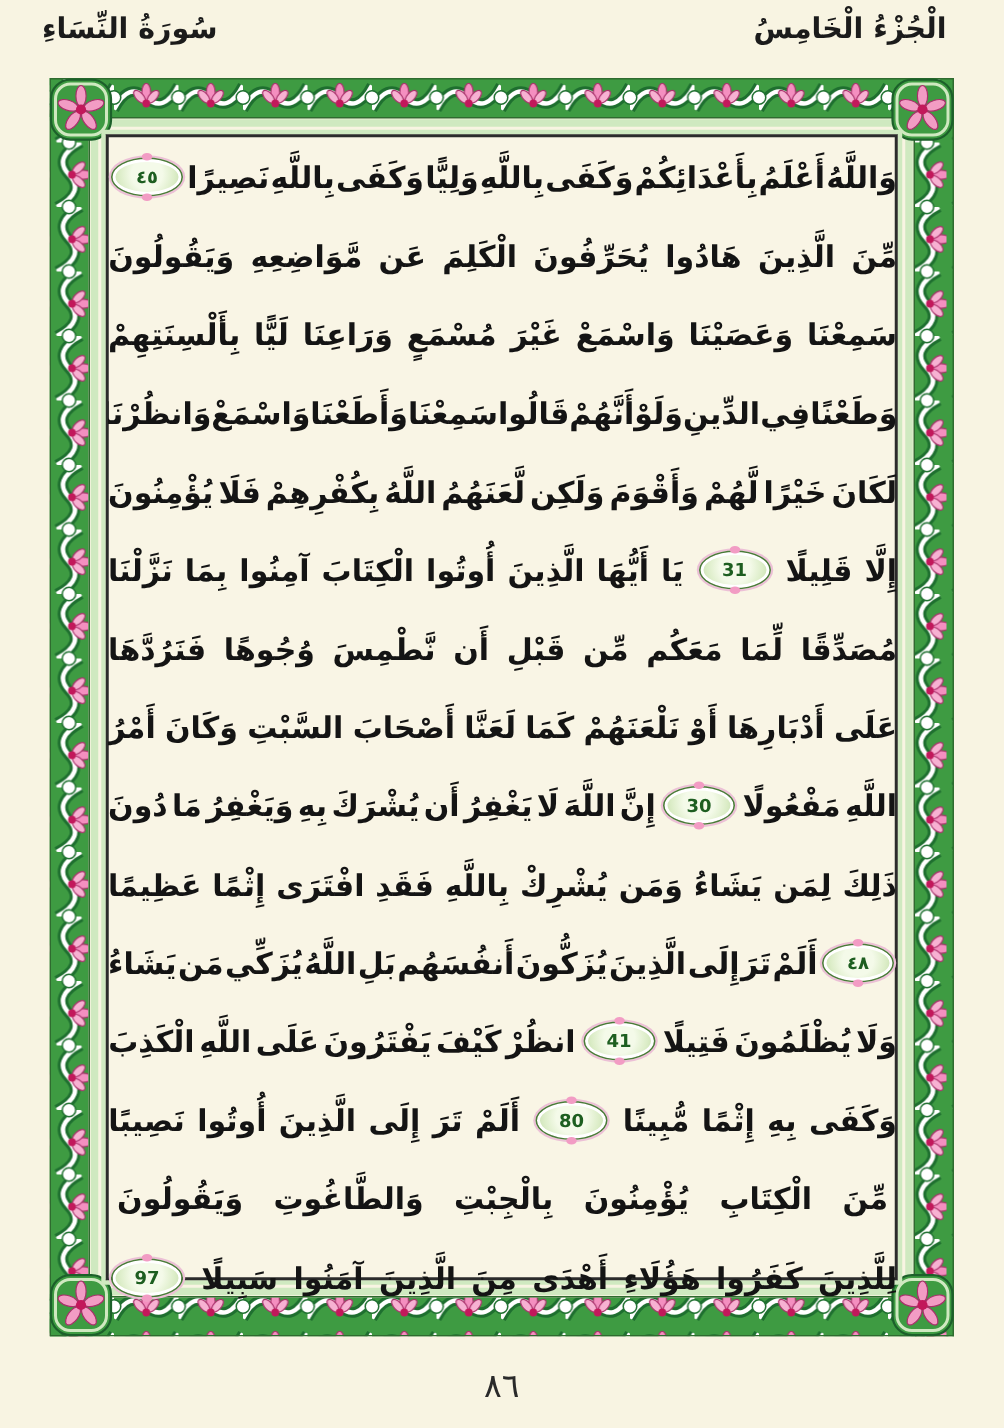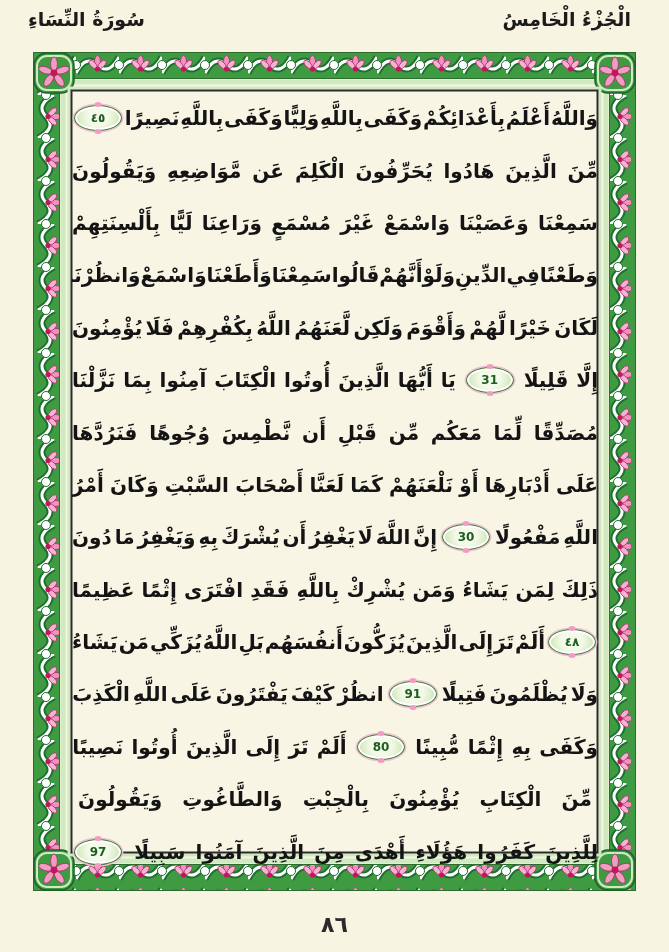--- a/index.html
+++ b/index.html
@@ -43,21 +43,21 @@
   }
   .ayah-mark::before,.ayah-mark::after{
     content:"";position:absolute;width:7px;height:5px;border-radius:50%;
     background:var(--pink);left:50%;transform:translateX(-50%);
   }
   .ayah-mark::before{top:-4px;}
   .ayah-mark::after{bottom:-4px;}
   .ayah-num{font-size:12px;line-height:1;font-weight:bold;color:var(--num-green);}
   .page-num{
     position:absolute;top:912px;left:0;width:100%;
-    text-align:center;font-size:22px;font-weight:bold;color:#2a2a2a;
+    text-align:center;font-size:22px;font-weight:normal;color:#2a2a2a;
   }
 </style>
 </head>
 <body>
 
 <div class="hdr hdr-juz">الْجُزْءُ الْخَامِسُ</div>
 <div class="hdr hdr-surah">سُورَةُ النِّسَاءِ</div>
 
 <svg class="frame" width="603" height="839" viewBox="0 0 603 839" aria-hidden="true">
   <defs>
@@ -255,21 +255,21 @@
       <span class="word">اللَّهُ</span>
       <span class="word">يُزَكِّي</span>
       <span class="word">مَن</span>
       <span class="word">يَشَاءُ</span>
     </div>
     <div class="qline">
       <span class="word">وَلَا</span>
       <span class="word">يُظْلَمُونَ</span>
       <span class="word">فَتِيلًا</span>
       <span class="ayah-mark">
-        <span class="ayah-num">91</span>
+        <span class="ayah-num">41</span>
       </span>
       <span class="word">انظُرْ</span>
       <span class="word">كَيْفَ</span>
       <span class="word">يَفْتَرُونَ</span>
       <span class="word">عَلَى</span>
       <span class="word">اللَّهِ</span>
       <span class="word">الْكَذِبَ</span>
     </div>
     <div class="qline">
       <span class="word">وَكَفَى</span>

